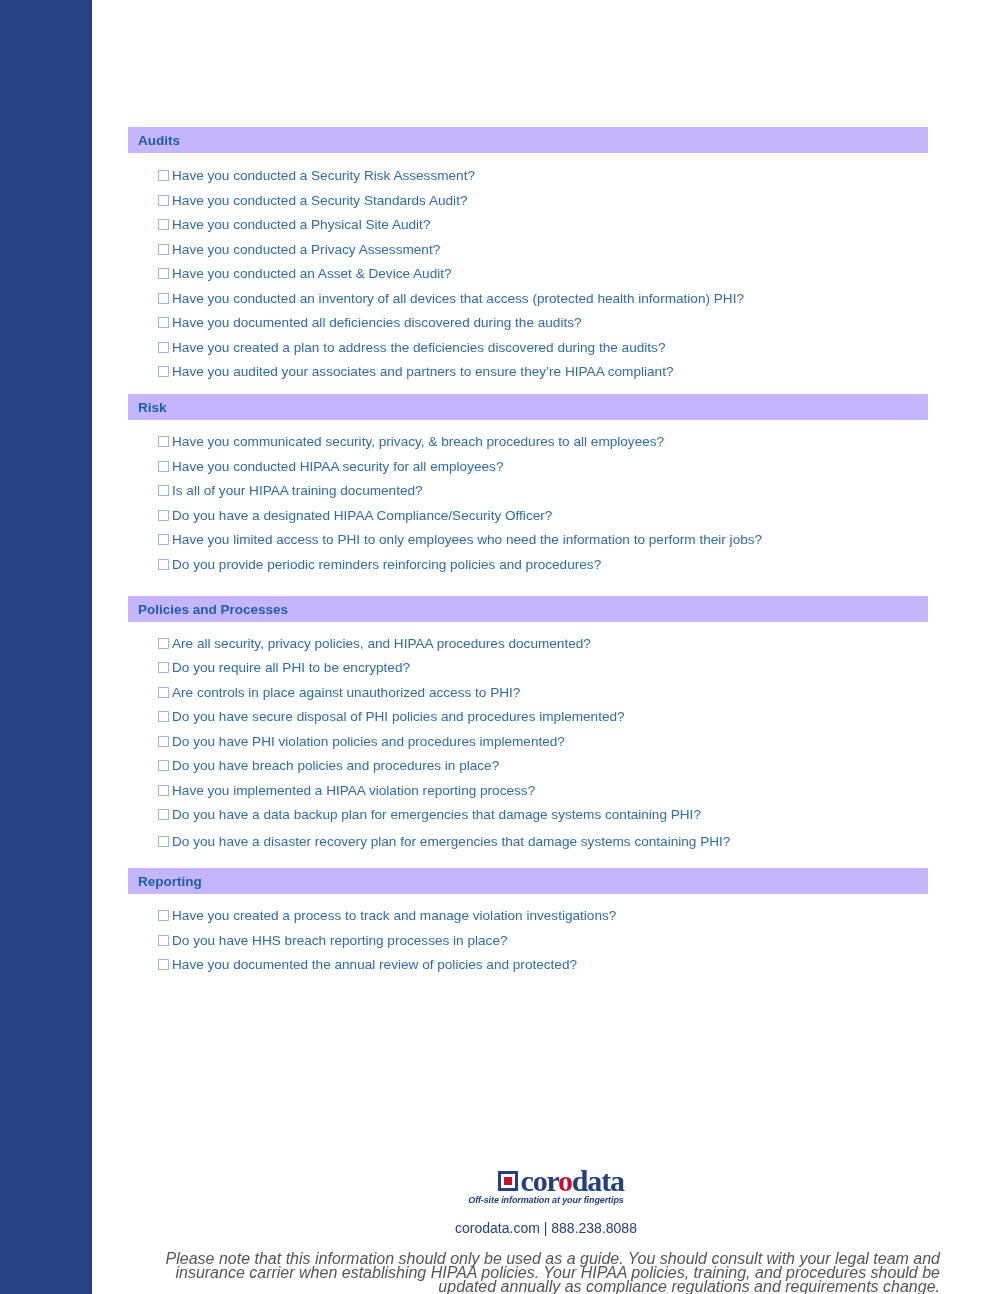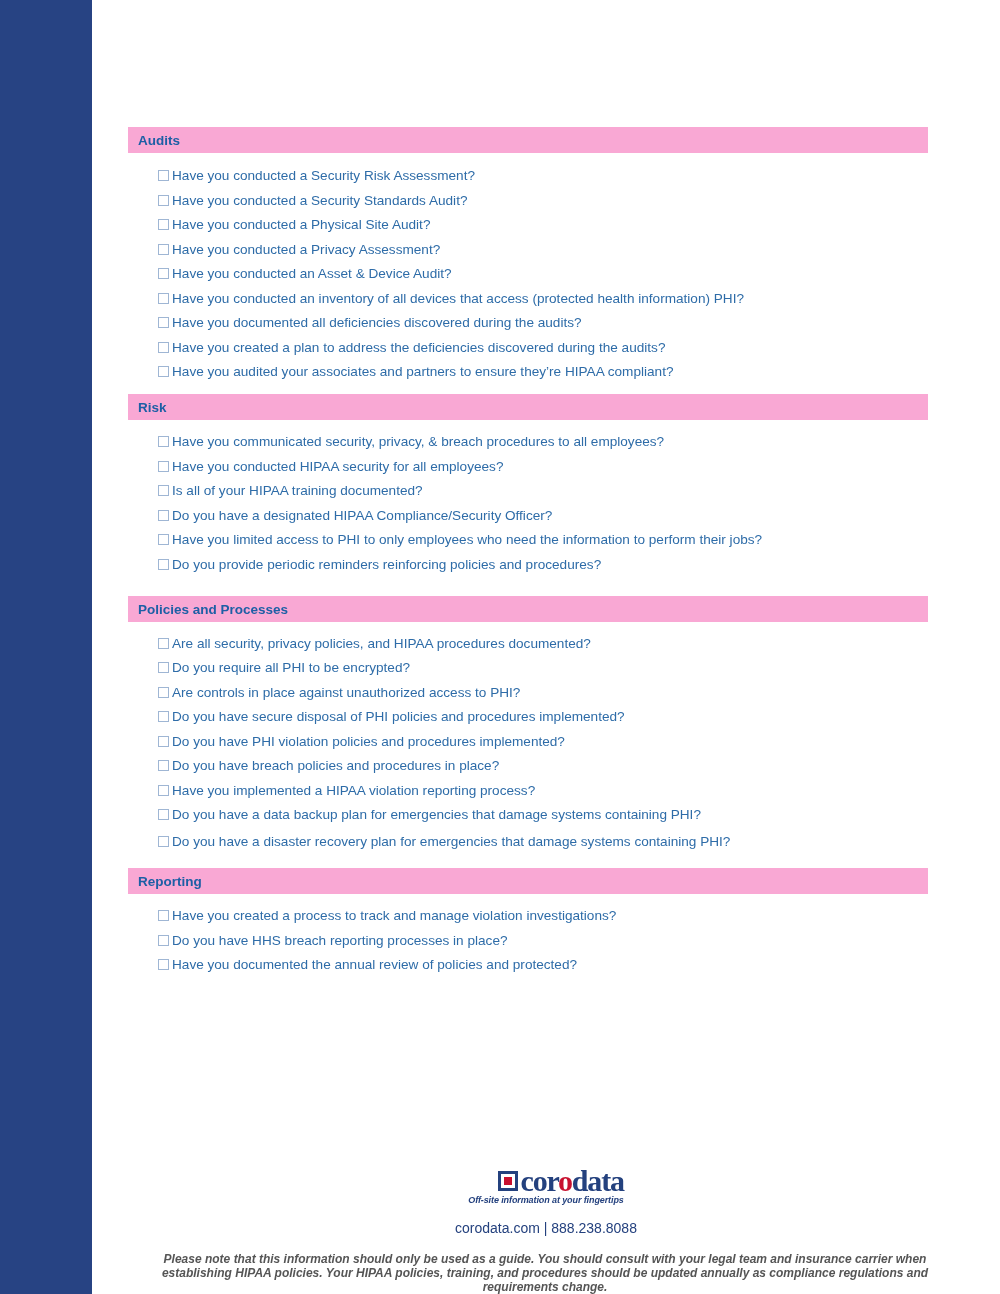--- a/index.html
+++ b/index.html
@@ -48,21 +48,21 @@
   .sections {
     position: absolute;
     left: 36px;
     top: 127px;
     width: 800px;
   }
   .section {
     margin-bottom: 0;
   }
   .section-header {
-    background: #f9a8d4;
+    background: #c4b5fd;
     height: 26px;
     line-height: 26px;
     padding-left: 10px;
     box-sizing: border-box;
     width: 800px;
   }
   .section-title {
     font-size: 13.5px;
     font-weight: bold;
     color: #1d5fa5;
@@ -154,26 +154,25 @@
     margin-top: 13px;
     font-size: 14px;
     color: #24417e;
     text-align: center;
   }
   .disclaimer {
     position: absolute;
     left: 58px;
     top: 1252px;
     width: 790px;
-    text-align: center;
-    font-size: 12px;
+    text-align: right;
+    font-size: 16px;
     font-style: italic;
     color: #555555;
     line-height: 14px;
-    font-weight: bold;
   }
 </style>
 </head>
 <body>
 
 <div id="page">
 
   <div id="left-bar"></div>
 
   <div id="content">

